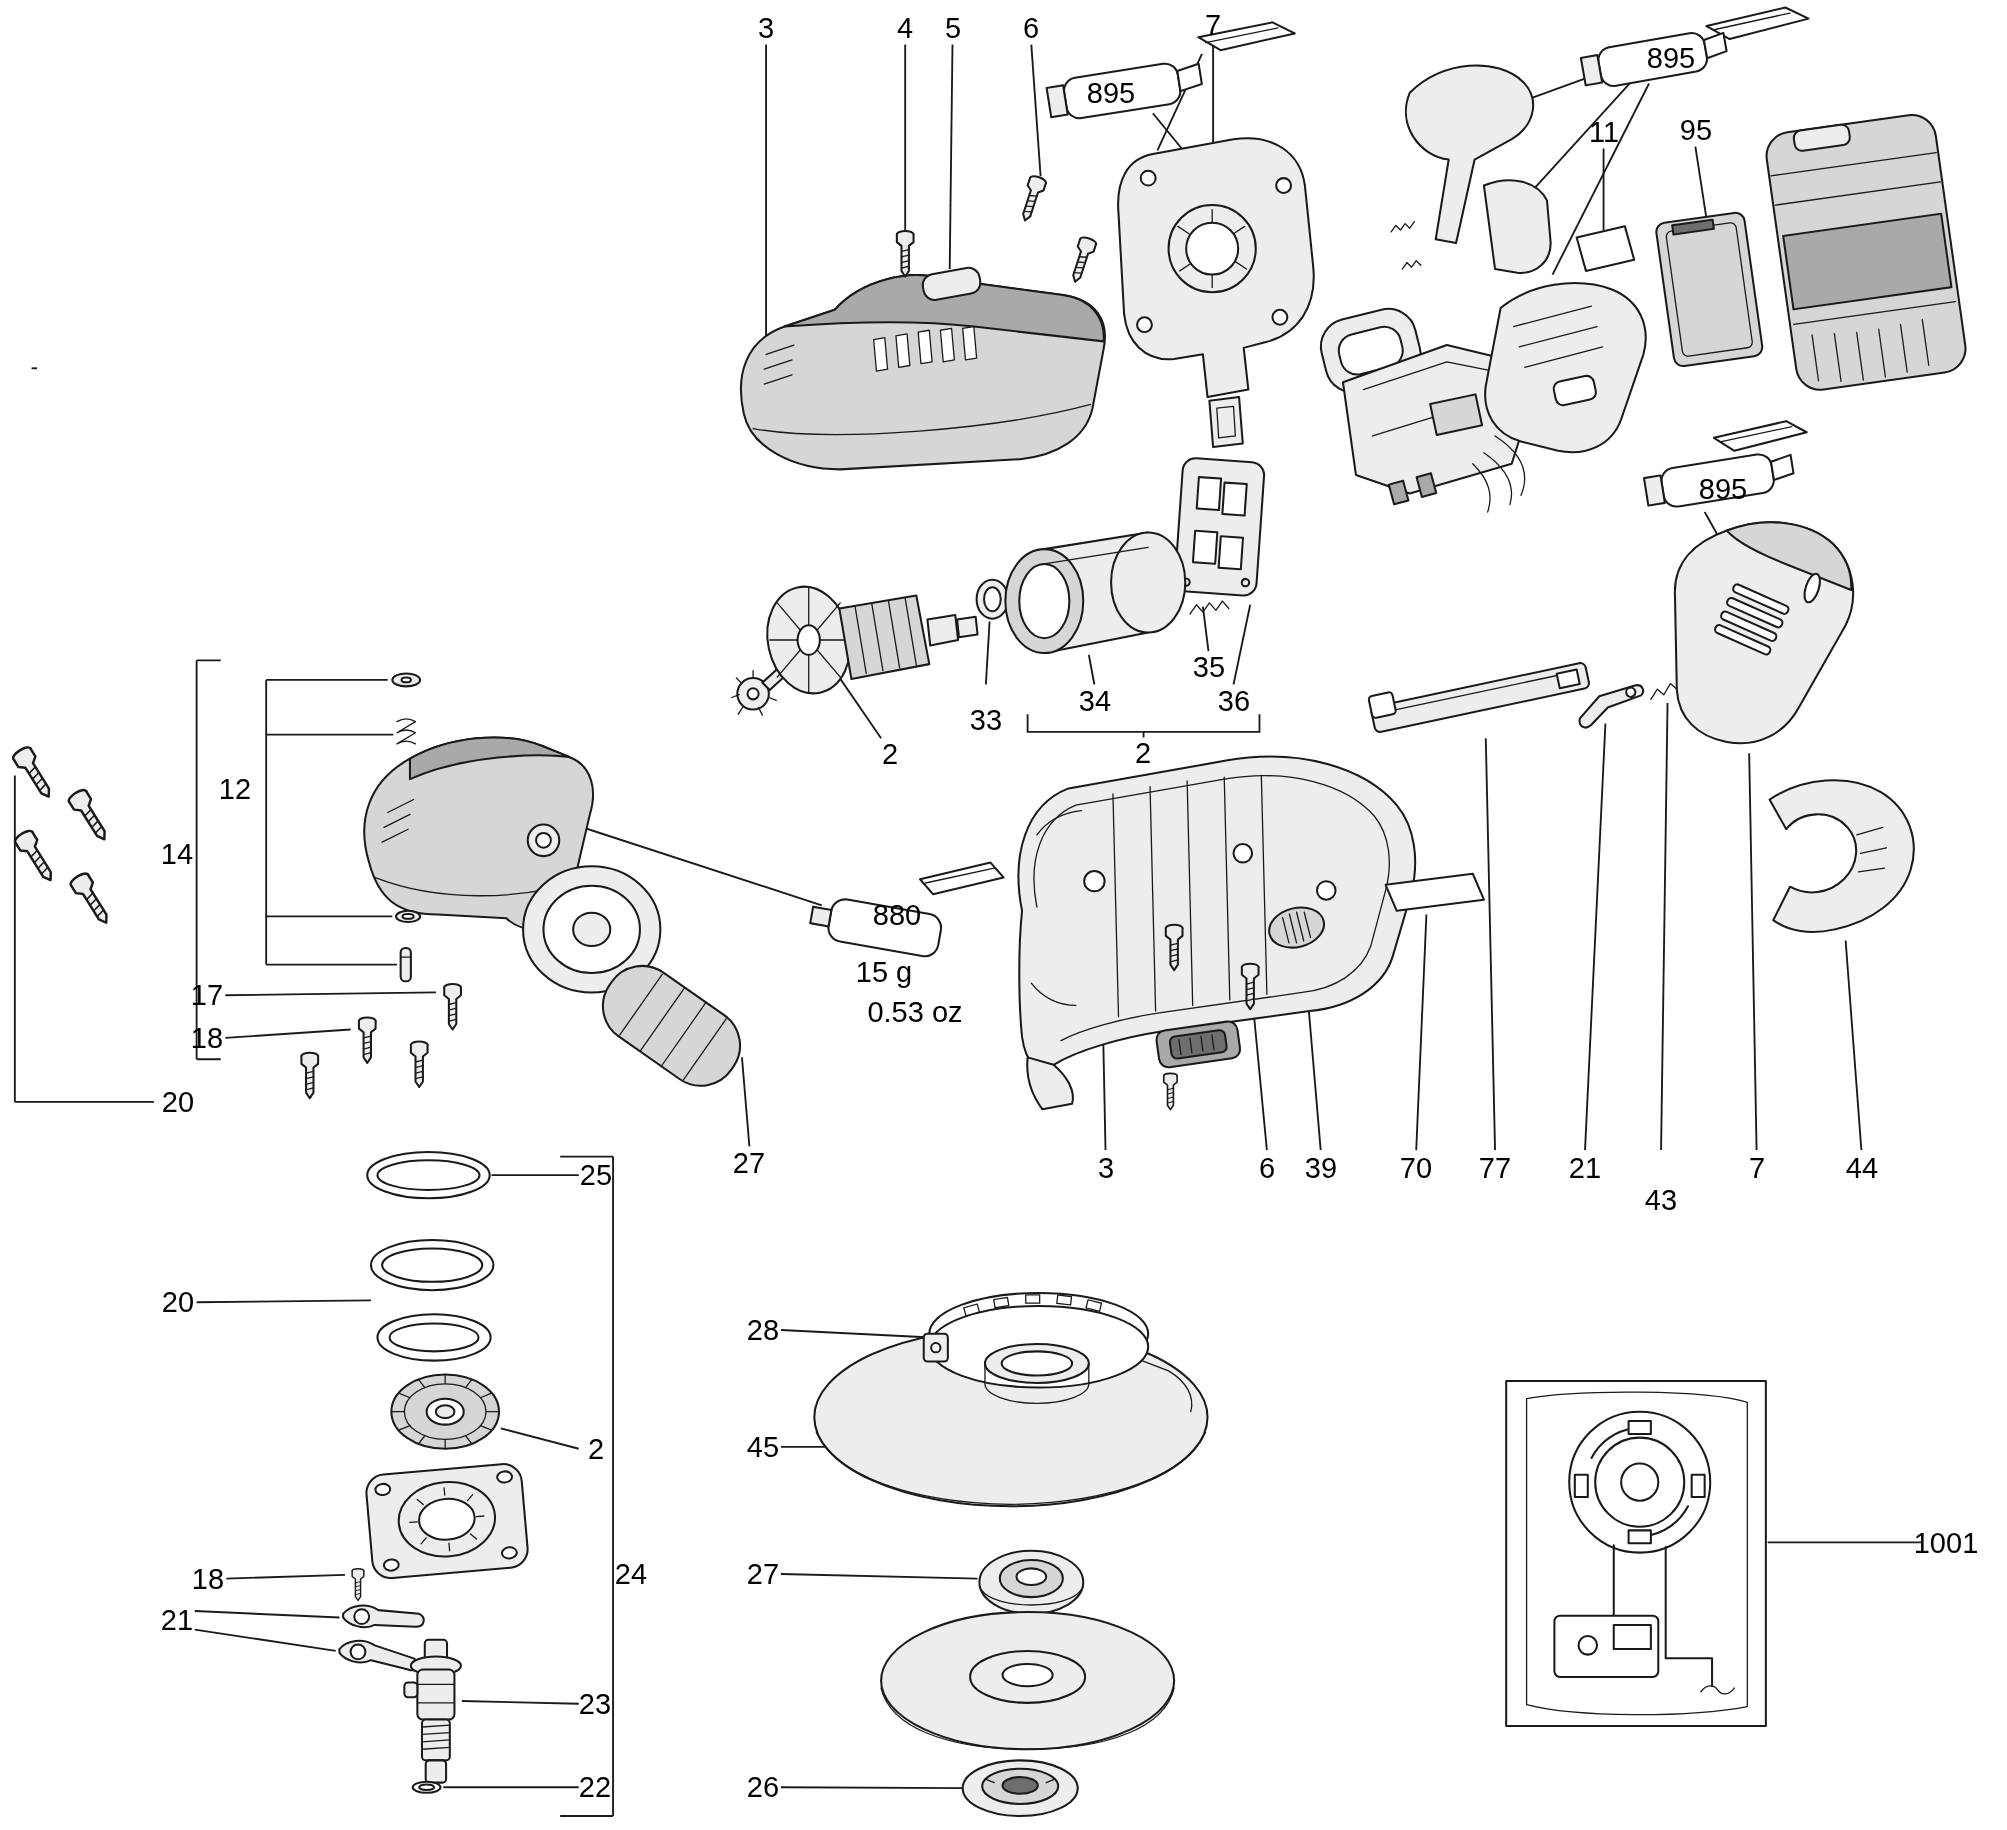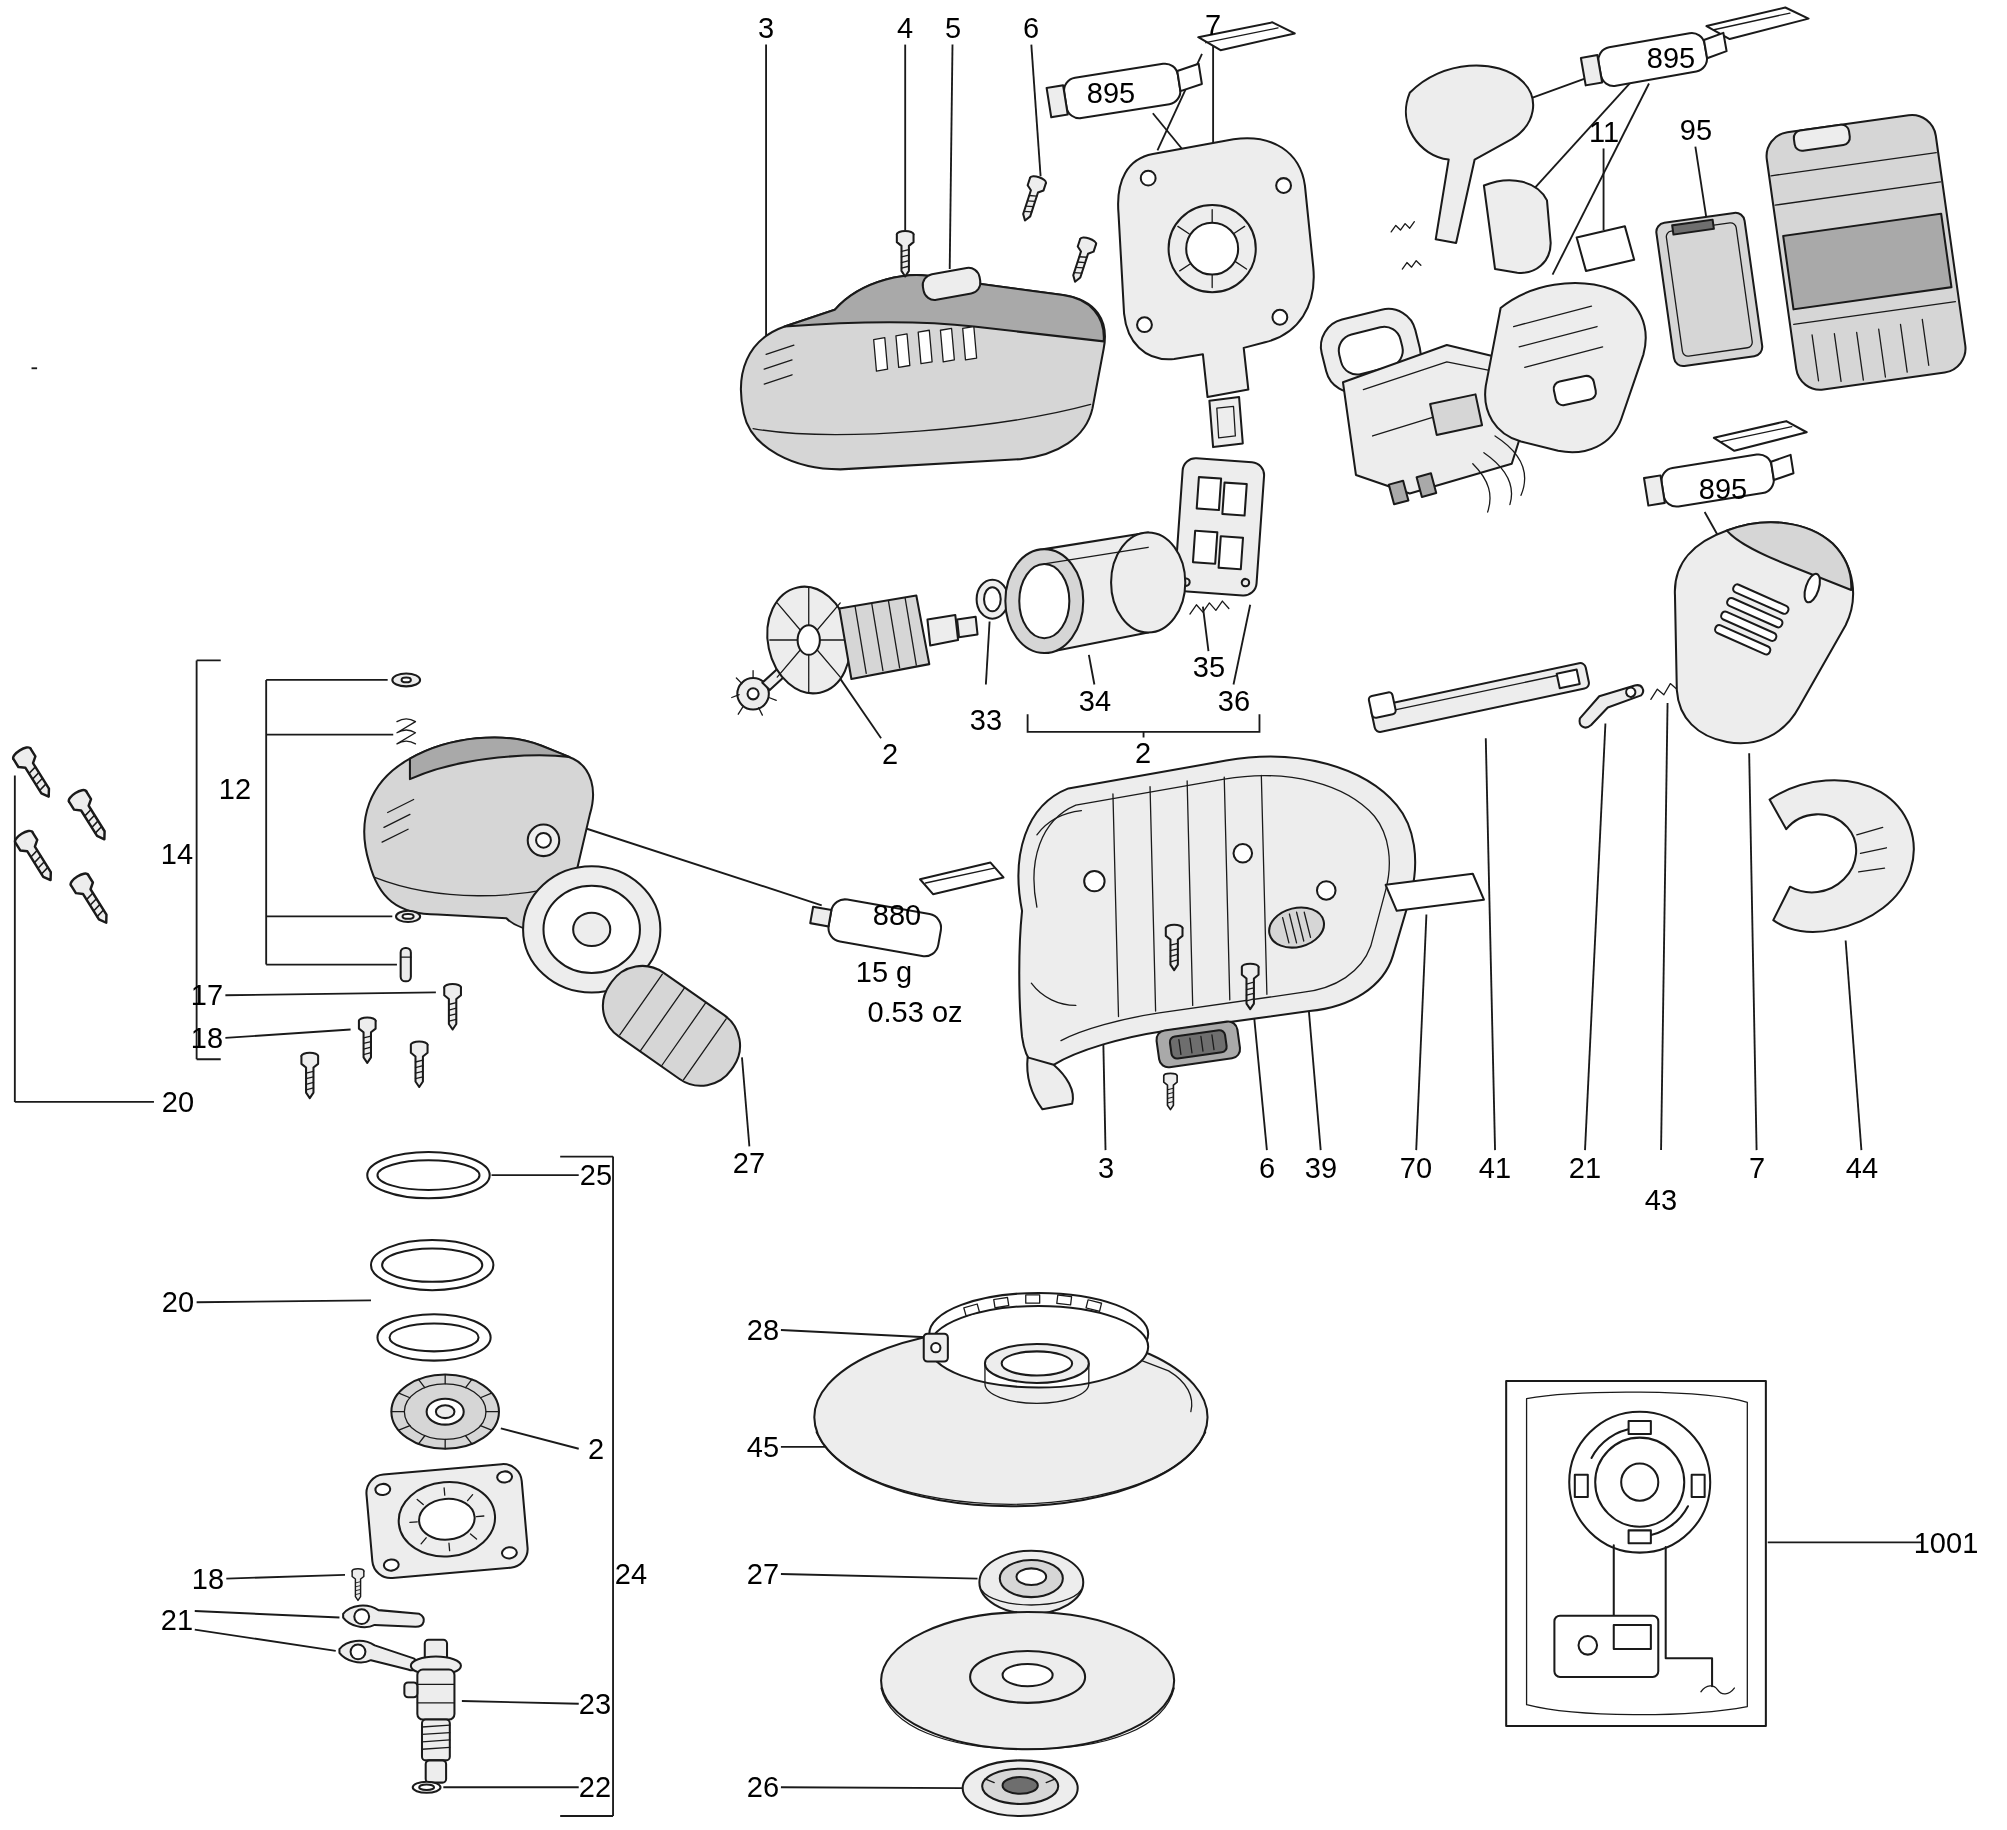--- a/index.html
+++ b/index.html
@@ -483,21 +483,21 @@
 <div class="callout" style="left:1234px;top:701px">36</div>
 <div class="callout" style="left:1143px;top:753px">2</div>
 <div class="callout" style="left:897px;top:915px">880</div>
 <div class="callout" style="left:884px;top:972px">15 g</div>
 <div class="callout" style="left:915px;top:1012px">0.53 oz</div>
 <div class="callout" style="left:749px;top:1163px">27</div>
 <div class="callout" style="left:1106px;top:1168px">3</div>
 <div class="callout" style="left:1267px;top:1168px">6</div>
 <div class="callout" style="left:1321px;top:1168px">39</div>
 <div class="callout" style="left:1416px;top:1168px">70</div>
-<div class="callout" style="left:1495px;top:1168px">41</div>
+<div class="callout" style="left:1495px;top:1168px">77</div>
 <div class="callout" style="left:1585px;top:1168px">21</div>
 <div class="callout" style="left:1661px;top:1200px">43</div>
 <div class="callout" style="left:1757px;top:1168px">7</div>
 <div class="callout" style="left:1862px;top:1168px">44</div>
 <div class="callout" style="left:1723px;top:489px">895</div>
 <div class="callout" style="left:596px;top:1175px">25</div>
 <div class="callout" style="left:178px;top:1302px">20</div>
 <div class="callout" style="left:596px;top:1449px">2</div>
 <div class="callout" style="left:208px;top:1579px">18</div>
 <div class="callout" style="left:177px;top:1620px">21</div>

